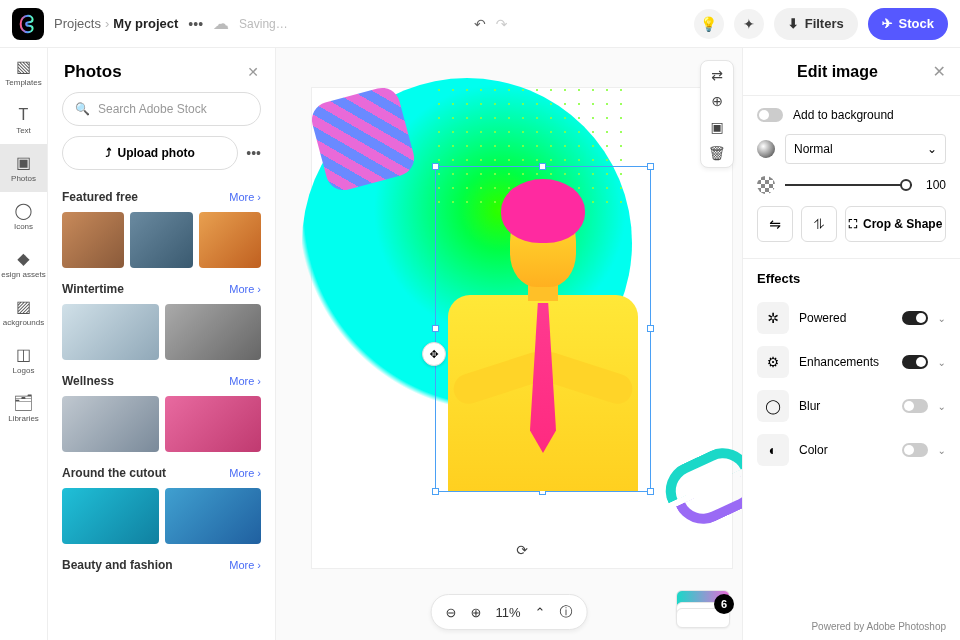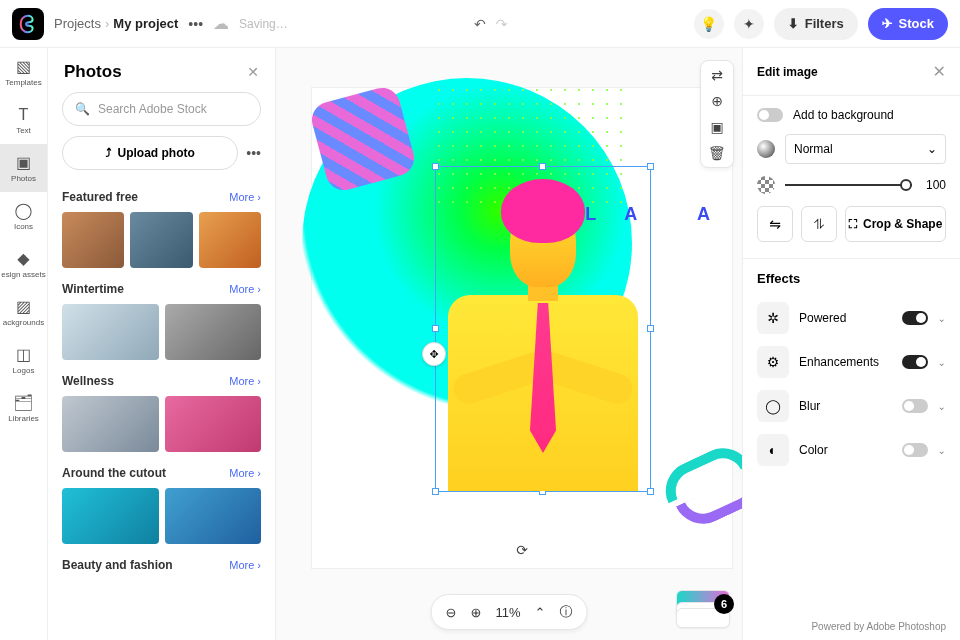--- a/index.html
+++ b/index.html
@@ -92,21 +92,21 @@
 .zoombar span { cursor:pointer; color:#333; }
 
 .stack { position:absolute; right:12px; bottom:12px; }
 .stack .card { width:54px; height:20px; background:#fff; border:1px solid #e5e5e5; border-radius:6px; margin-top:-14px; box-shadow:0 1px 2px rgba(0,0,0,.06); }
 .stack .top { background:linear-gradient(90deg,#1ad8c8,#e86ad8); height:26px; }
 .stack .badge { position:absolute; right:-4px; top:-10px; width:20px; height:20px; border-radius:50%; background:#000; color:#fff; font-size:11px; font-weight:700; display:flex; align-items:center; justify-content:center; }
 
 
 .panel-r { position:absolute; right:0; top:48px; bottom:0; width:218px; border-left:1px solid #eee; background:#fff; padding:14px; overflow-y:auto; }
 .panel-r .hd { display:flex; justify-content:space-between; align-items:center; margin-bottom:14px; }
-.panel-r .hd h2 { font-size:12px; font-weight:800; }
+.panel-r .hd h2 { font-size:16px; font-weight:800;margin-left:40px; }
 .rpill { height:36px; width:140px; margin:0 auto 10px; border:1px solid #ddd; border-radius:18px; display:flex; align-items:center; justify-content:center; font-size:12px; font-weight:600; cursor:pointer; }
 .row { display:flex; align-items:center; gap:10px; margin:12px 0; font-size:12px; }
 .tog { width:26px; height:14px; background:#ccc; border-radius:7px; position:relative; cursor:pointer; }
 .tog.on { background:#222; }
 .tog::after { content:""; position:absolute; width:10px; height:10px; background:#fff; border-radius:50%; top:2px; left:2px; }
 .tog.on::after { left:14px; }
 .blend { width:18px; height:18px; border-radius:50%; background:radial-gradient(circle at 35% 35%,#fff,#888 60%,#333); flex-shrink:0; }
 .sel-box { flex:1; height:30px; border:1px solid #ddd; border-radius:4px; display:flex; align-items:center; justify-content:space-between; padding:0 8px; font-size:12px; cursor:pointer; }
 .opac-ico { width:18px; height:18px; background:conic-gradient(#888 0 25%,#fff 0 50%,#888 0 75%,#fff 0); border-radius:50%; background-size:8px 8px; }
 .slider { flex:1; height:2px; background:#333; position:relative; }
@@ -252,21 +252,20 @@
         <span class="more">More ›</span>
       </div>
     </div>
 </div>
 
 <div class="canvas-wrap">
   <div class="canvas">
     <div class="blob"></div>
     <div class="spray"></div>
     <div class="stripes"></div>
-    <div class="txt-la">LA   A</div>
     <div class="squig">
         <div class="a"></div>
         <div class="b"></div>
       </div>
     <div class="sel">
       <div class="h tl"></div>
         <div class="h tr"></div>
         <div class="h bl"></div>
         <div class="h br"></div>
       <div class="h tm"></div>

